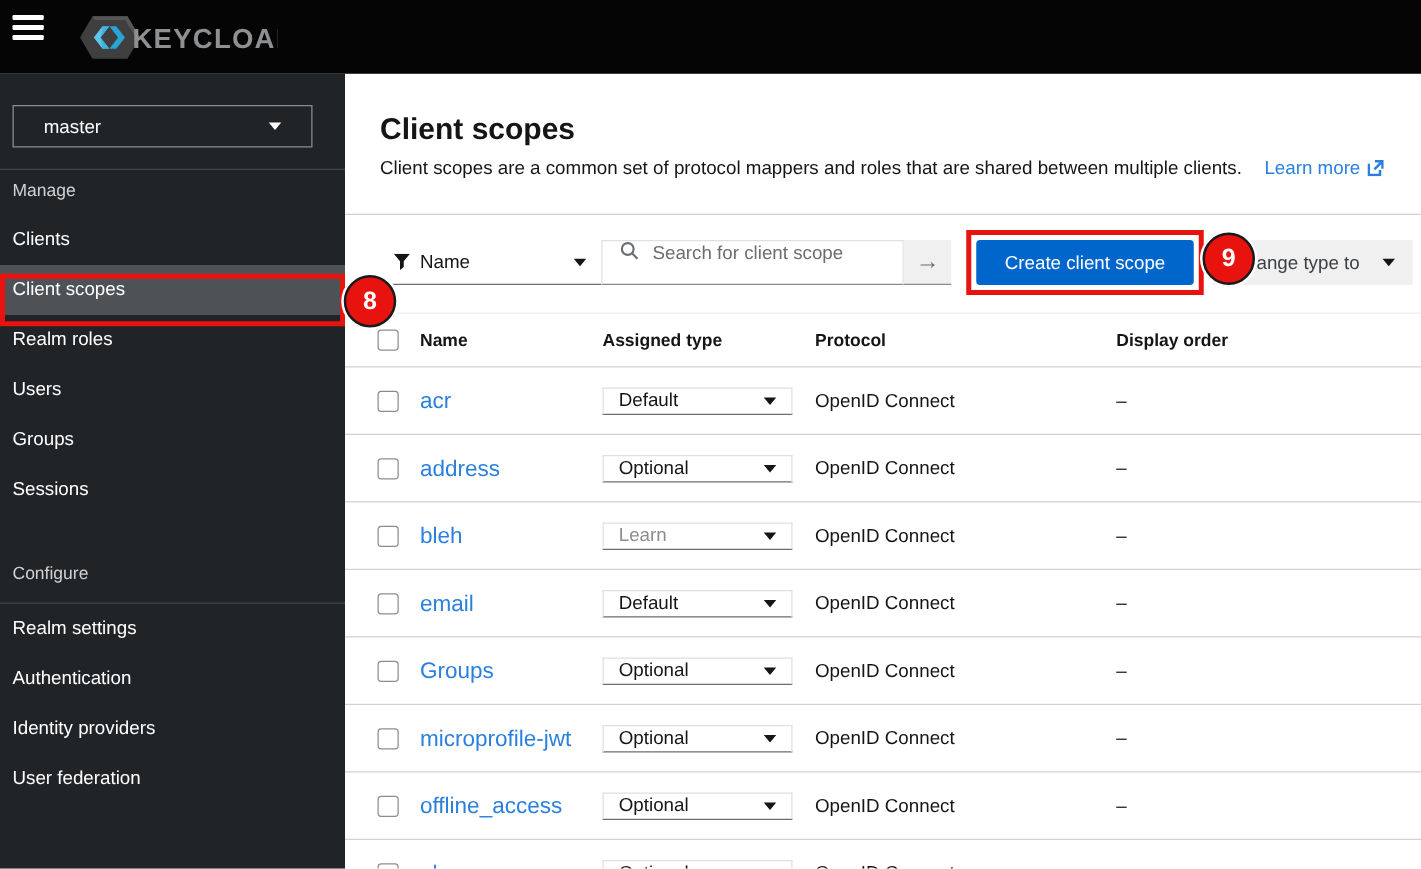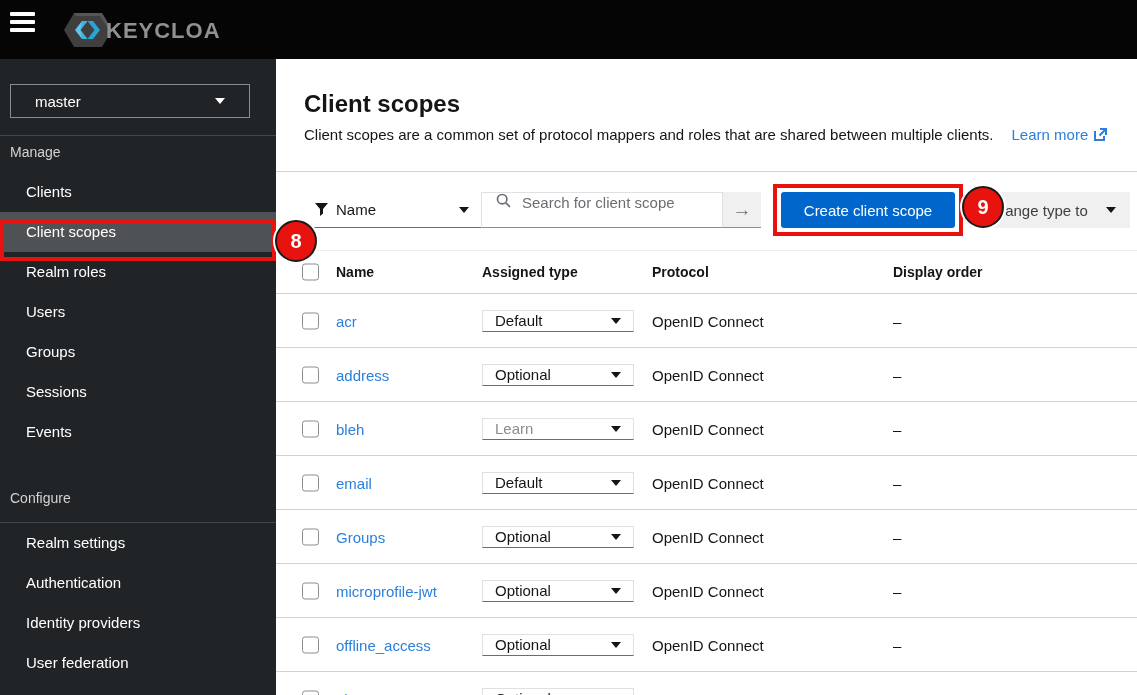--- a/index.html
+++ b/index.html
@@ -22,21 +22,21 @@
     position:absolute;left:10px;top:25px;width:240px;height:34px;box-sizing:border-box;
     border:1px solid #8a8d90;display:flex;align-items:center;padding:0 24px;cursor:pointer;
   }
   .realm-select .realm-label{color:#ffffff;font-size:15px;flex:1;}
   .caret{width:0;height:0;border-left:5px solid transparent;border-right:5px solid transparent;border-top:6px solid #151515;}
   .caret.white{border-top-color:#ffffff;}
   .side-divider{position:absolute;left:0;top:76px;width:276px;border-top:1px solid #434649;}
   .nav{position:absolute;left:0;top:67px;width:276px;}
   .nav-heading{color:#d2d2d2;font-size:14px;padding:18px 0 12px 10px;}
   .nav-heading.configure{margin-top:20px;border-bottom:1px solid #434649;padding-bottom:16px;}
-  .nav-item{height:40px;line-height:40px;padding-left:26px;color:#ffffff;font-size:15px;cursor:pointer;}
+  .nav-item{height:40px;line-height:40px;padding-left:10px;color:#ffffff;font-size:15px;cursor:pointer;}
   .nav-item.active{background:#4f5255;}
   
   .main{position:absolute;left:276px;top:59px;width:861px;height:636px;background:#ffffff;overflow:hidden;}
   .page-title{position:absolute;left:28px;top:31px;font-size:24px;font-weight:600;color:#151515;white-space:nowrap;}
   .page-desc{position:absolute;left:28px;top:67px;font-size:15px;color:#151515;white-space:nowrap;display:flex;align-items:flex-end;}
   .learn-more{color:#2b80dd;text-decoration:none;margin-left:18px;display:inline-flex;align-items:center;cursor:pointer;}
   .learn-more svg{margin-left:6px;}
   .head-divider{position:absolute;left:0;top:112px;width:861px;border-top:1px solid #d2d2d2;}
   
   .tb{position:absolute;top:133px;height:36px;box-sizing:border-box;}
@@ -49,21 +49,21 @@
   .create-btn{left:505px;width:174px;background:#0066cc;border:none;border-radius:3px;color:#ffffff;font-size:15px;display:flex;align-items:center;justify-content:center;cursor:pointer;font-family:"Liberation Sans",sans-serif;}
   .change-type{left:694px;width:160px;background:#f0f0f0;display:flex;align-items:center;padding:0 14px 0 16px;cursor:pointer;}
   .change-type .ctlabel{color:#3c3f42;font-size:15px;flex:1;white-space:nowrap;overflow:hidden;}
   
   .table{position:absolute;left:0;top:191px;width:861px;}
   .thead{position:relative;height:42px;border-top:1px solid #ededed;border-bottom:1px solid #d2d2d2;}
   .thead .hlabel{position:absolute;top:50%;transform:translateY(-50%);font-size:14px;font-weight:700;color:#151515;white-space:nowrap;}
   .trow{position:relative;height:53px;border-bottom:1px solid #d2d2d2;}
   .checkbox{position:absolute;left:26px;top:50%;transform:translateY(-50%);width:15px;height:15px;background:#fff;border:1px solid #8a8d90;border-radius:3px;cursor:pointer;}
   .thead .checkbox{left:26px;}
-  .col-name{position:absolute;left:60px;top:50%;transform:translateY(-50%);font-size:15px;color:#2b80dd;text-decoration:none;cursor:pointer;white-space:nowrap;}
+  .col-name{position:absolute;left:60px;top:50%;transform:translateY(-50%);font-size:18px;color:#2b80dd;text-decoration:none;cursor:pointer;white-space:nowrap;}
   .type-select{position:absolute;left:206px;top:50%;transform:translateY(-50%);width:152px;height:22px;box-sizing:border-box;background:#fff;border:1px solid #e0e0e0;border-bottom:1px solid #6a6e73;display:flex;align-items:center;padding:0 12px;cursor:pointer;}
   .type-select .sel-val{font-size:15px;color:#151515;flex:1;}
   .type-select .sel-val.muted{color:#8a8d90;}
   .col-proto{position:absolute;left:376px;top:50%;transform:translateY(-50%);font-size:15px;color:#151515;white-space:nowrap;}
   .col-order{position:absolute;left:617px;top:50%;transform:translateY(-50%);font-size:15px;color:#151515;}
   .col-kebab{position:absolute;left:856px;top:50%;transform:translateY(-50%);font-size:17px;color:#6a6e73;cursor:pointer;line-height:1;}
   .hx1{left:60px;}.hx2{left:206px;}.hx3{left:376px;}.hx4{left:617px;}
   
   .anno-box{position:absolute;border:4px solid #e8120f;box-sizing:border-box;z-index:40;pointer-events:none;}
   .anno-sidebar{left:0;top:219px;width:276px;height:42px;}
@@ -98,21 +98,20 @@
   </div>
   <div class="side-divider"></div>
   <div class="nav">
     <div class="nav-heading">Manage</div>
     <div class="nav-item">Clients</div>
     <div class="nav-item active">Client scopes</div>
     <div class="nav-item">Realm roles</div>
     <div class="nav-item">Users</div>
     <div class="nav-item">Groups</div>
     <div class="nav-item">Sessions</div>
-    <div class="nav-item">Events</div>
     <div class="nav-heading configure">Configure</div>
     <div class="nav-item">Realm settings</div>
     <div class="nav-item">Authentication</div>
     <div class="nav-item">Identity providers</div>
     <div class="nav-item">User federation</div>
   </div>
 </div>
 
 <div class="main">
   <div class="page-title">Client scopes</div>

